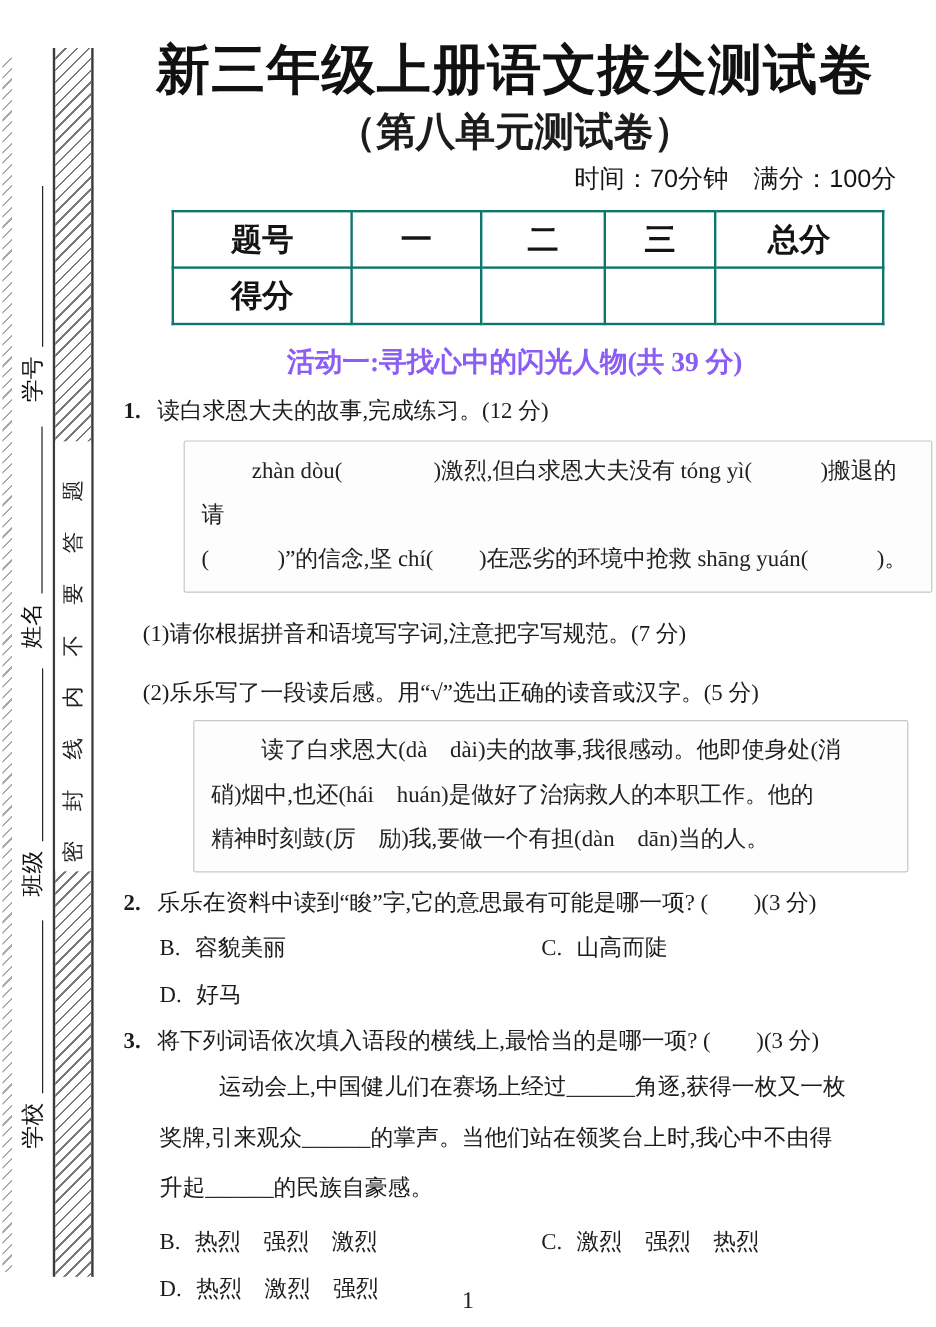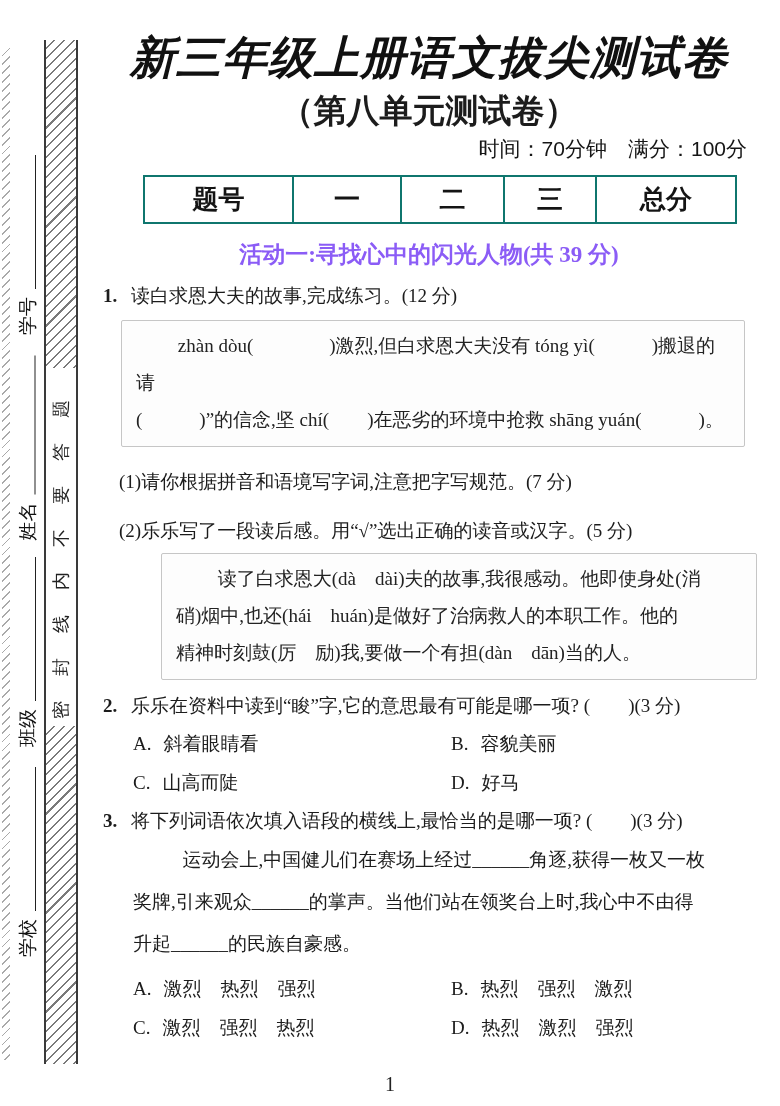--- a/index.html
+++ b/index.html
@@ -38,21 +38,21 @@
     transform:rotate(-90deg); font-size:19px; color:#101010; line-height:22px;
     white-space:nowrap;
   }
   .side-field .fill-line { flex:1; border-bottom:1.6px solid #222; margin:0 0 3px 8px; }
 
   
   .main { position:absolute; left:95px; top:30px; width:668px; }
 
   .title {
     margin:0; text-align:center; font-size:45px; line-height:56px;
-    font-weight:700; letter-spacing:1px; color:#111;font-style:italic;
+    font-weight:700; letter-spacing:1px; color:#111;
   }
   .subtitle { text-align:center; font-size:33px; line-height:42px; font-weight:700; margin-top:4px; }
   .meta {
     text-align:right; padding-right:16px; margin-top:3px;
     font-family:"Liberation Sans", sans-serif; font-size:21px; font-weight:500; color:#161616;
   }
 
   table.score { border-collapse:collapse; margin:12px 0 0 48px; table-layout:fixed; }
   table.score td {
     border:2px solid #0f766e; height:45px; text-align:center; vertical-align:middle;
@@ -67,21 +67,21 @@
 
   .q { margin-top:12px; display:flex; font-size:19px; line-height:28px; padding-left:8px; }
   .qnum { font-weight:700; flex:none; width:28px; }
   .qstem { flex:1; }
 
   .gray-box {
     border:1.5px solid #c6c6c6; background:#fdfdfd; border-radius:2px;
     box-sizing:border-box; font-size:19px; line-height:37px; color:#222;
     padding:6px 14px 8px;
   }
-  .box1 { margin:10px 0 0 26px; width:624px; }
+  .box1 { margin:10px 0 0 58px; width:624px; }
   .box2 { margin:8px 0 0 66px; width:596px; }
   .indent-2 { text-indent:2.2em; }
 
   .subq { margin:20px 0 0 24px; font-size:19px; line-height:29px; }
 
   .opts {
     margin:12px 0 0 38px; display:grid; grid-template-columns:318px auto;
     row-gap:15px; font-size:19px; line-height:24px;
   }
   .opt .olabel { margin-right:12px; }
@@ -139,20 +139,27 @@
         <col style="width:140px">
     </colgroup>
     <tbody>
         <tr>
       <td>题号</td>
       <td>一</td>
       <td>二</td>
       <td>三</td>
       <td>总分</td>
     </tr>
+    <tr>
+      <td>得分</td>
+      <td></td>
+      <td></td>
+      <td></td>
+      <td></td>
+    </tr>
   </tbody>
     </table>
 
   <div class="section-heading">活动一:寻找心中的闪光人物(共 39 分)</div>
 
   <div class="q">
     <span class="qnum">1.</span>
     <span class="qstem">读白求恩大夫的故事,完成练习。(12 分)</span>
   </div>
 
@@ -169,23 +176,20 @@
     <div>硝)烟中,也还(hái　huán)是做好了治病救人的本职工作。他的</div>
     <div>精神时刻鼓(厉　励)我,要做一个有担(dàn　dān)当的人。</div>
   </div>
 
   <div class="q">
     <span class="qnum">2.</span>
     <span class="qstem">乐乐在资料中读到“睃”字,它的意思最有可能是哪一项? (　　)(3 分)</span>
   </div>
   <div class="opts">
     <div class="opt">
-      <span class="olabel">A.</span><span>斜着眼睛看</span>
-    </div>
-    <div class="opt">
       <span class="olabel">B.</span><span>容貌美丽</span>
     </div>
     <div class="opt">
       <span class="olabel">C.</span><span>山高而陡</span>
     </div>
     <div class="opt">
       <span class="olabel">D.</span><span>好马</span>
     </div>
   </div>
 
@@ -193,23 +197,20 @@
     <span class="qnum">3.</span>
     <span class="qstem">将下列词语依次填入语段的横线上,最恰当的是哪一项? (　　)(3 分)</span>
   </div>
   <div class="passage">
     <div class="p-indent">运动会上,中国健儿们在赛场上经过______角逐,获得一枚又一枚</div>
     <div>奖牌,引来观众______的掌声。当他们站在领奖台上时,我心中不由得</div>
     <div>升起______的民族自豪感。</div>
   </div>
   <div class="opts">
     <div class="opt">
-      <span class="olabel">A.</span><span>激烈　热烈　强烈</span>
-    </div>
-    <div class="opt">
       <span class="olabel">B.</span><span>热烈　强烈　激烈</span>
     </div>
     <div class="opt">
       <span class="olabel">C.</span><span>激烈　强烈　热烈</span>
     </div>
     <div class="opt">
       <span class="olabel">D.</span><span>热烈　激烈　强烈</span>
     </div>
   </div>
 

